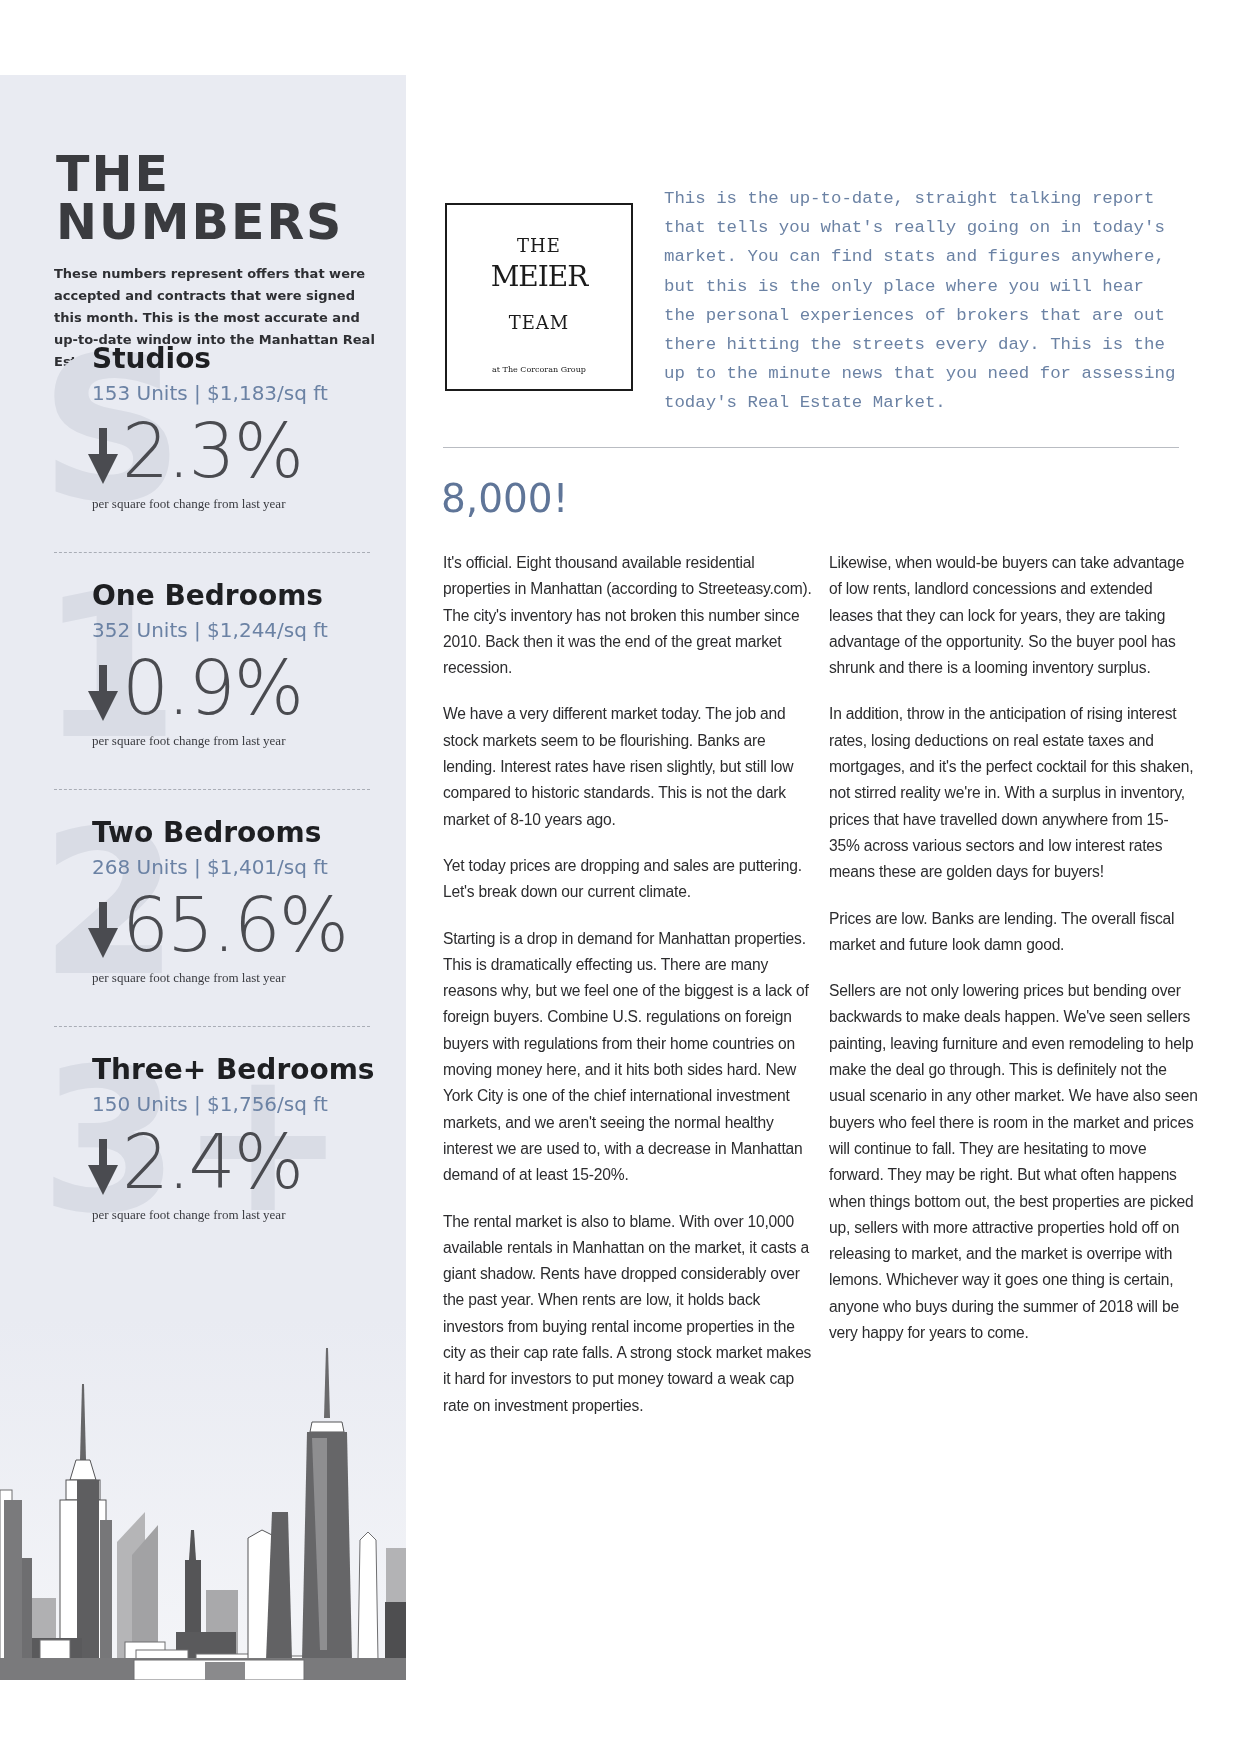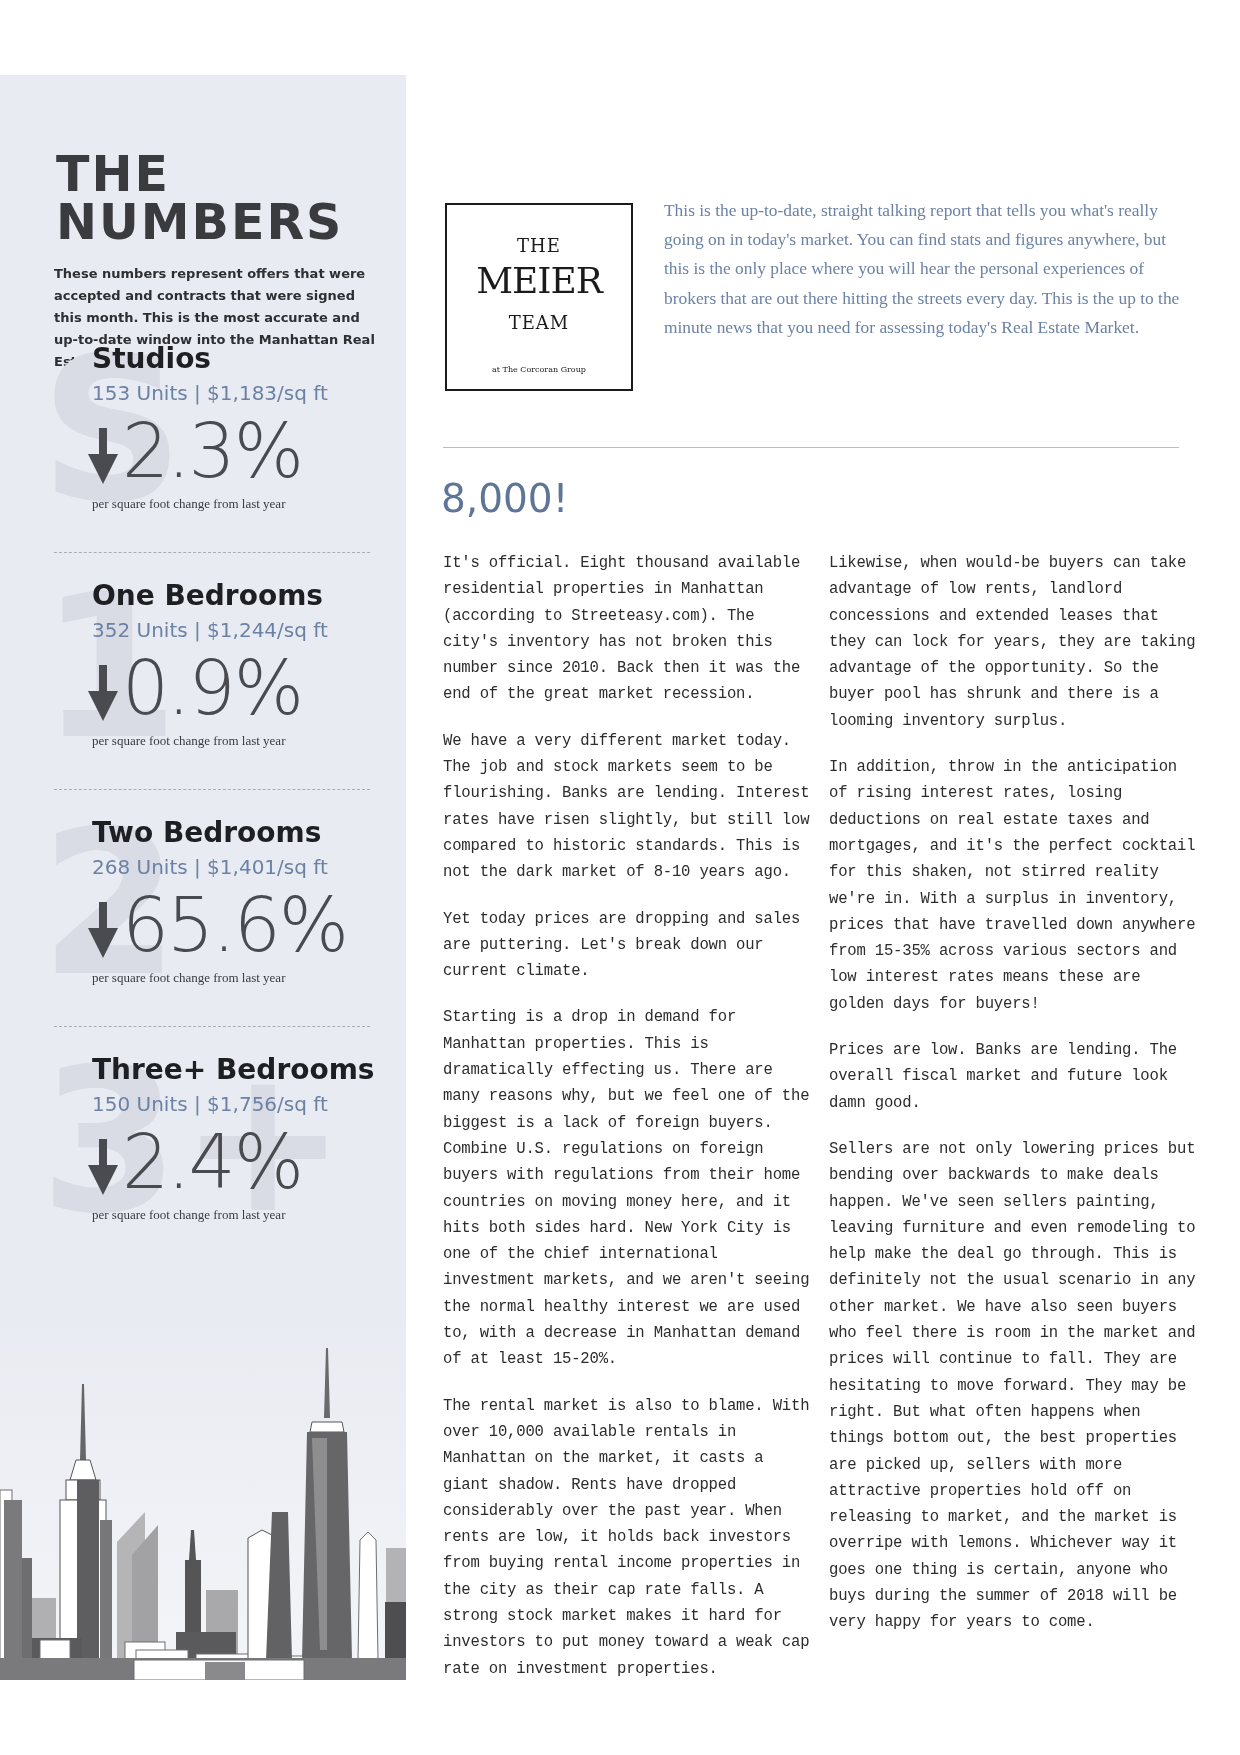--- a/index.html
+++ b/index.html
@@ -33,41 +33,41 @@
   .stat .rule { position: absolute; left: 54px; top: 210px; width: 316px; height: 0;
                 border-top: 1.5px dashed #a9adb6; }
 
   .skyline { position: absolute; left: 0; bottom: 0; width: 406px; height: 360px; }
 
   
   .logo { position: absolute; left: 445px; top: 203px; width: 188px; height: 188px;
           border: 2px solid #1b1b1b; box-sizing: border-box; text-align: center;
           font-family: "DejaVu Serif", "Liberation Serif", serif; color: #1b1b1b; background: #fff; }
   .logo .l-the { position: absolute; left: 0; right: 0; top: 30px; font-size: 18px; letter-spacing: 1px; }
-  .logo .l-meier { position: absolute; left: 0; right: 0; top: 55px; font-size: 36px; letter-spacing: -1px; }
+  .logo .l-meier { position: absolute; left: 0; right: 0; top: 55px; font-size: 28px; letter-spacing: -1px; }
   .logo .l-team { position: absolute; left: 0; right: 0; top: 107px; font-size: 18px; letter-spacing: 1px; }
   .logo .l-sub { position: absolute; left: 0; right: 0; top: 160px; font-size: 8px; }
 
   
-  .intro { position: absolute; left: 664px; top: 196px; width: 520px; margin: 0;
-           font-family: Liberation Serif, serif; font-size: 17.4px; line-height: 29.2px;
+  .intro { position: absolute; left: 664px; top: 184px; width: 520px; margin: 0;
+           font-family: Liberation Mono, monospace; font-size: 17.4px; line-height: 29.2px;
            color: #6b82a4; }
 
   .divider { position: absolute; left: 443px; top: 447px; width: 736px; height: 0;
              border-top: 1.5px solid #b9bcc2; }
 
   .headline { position: absolute; left: 441px; top: 470px; margin: 0;
               font-family: "DejaVu Sans", sans-serif; font-weight: normal; font-size: 39px;
               line-height: 58px; color: #5f7598; letter-spacing: 0; }
 
   
   .col { position: absolute; top: 550px; width: 370px; }
   .col-1 { left: 443px; }
   .col-2 { left: 829px; }
-  .col p { margin: 0 0 20px 0; font-family: Liberation Mono, monospace; font-size: 15.6px;
+  .col p { margin: 0 0 20px 0; font-family: Liberation Sans, sans-serif; font-size: 15.6px;
            line-height: 26.3px; color: #2c2c2e; letter-spacing: -0.2px; }
 </style>
 </head>
 <body>
 
 <aside class="sidebar">
   <h1 class="sb-title">
     <span>THE</span><br>
     <span>NUMBERS</span>
   </h1>

